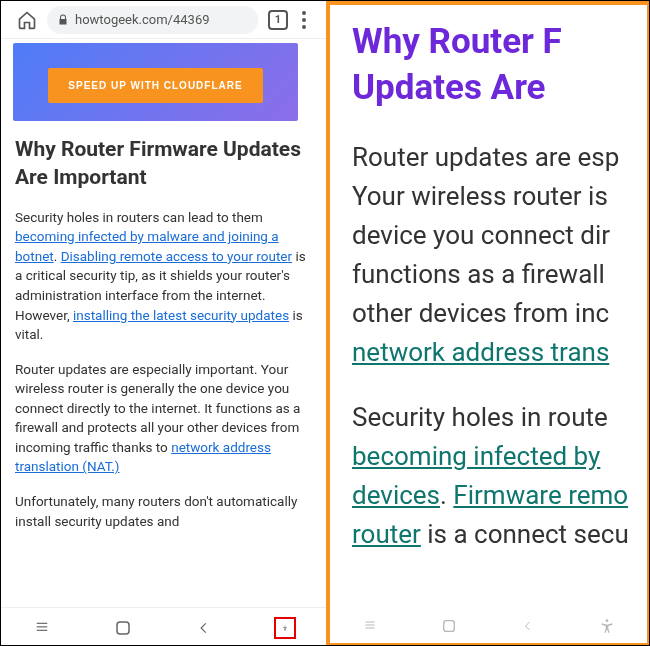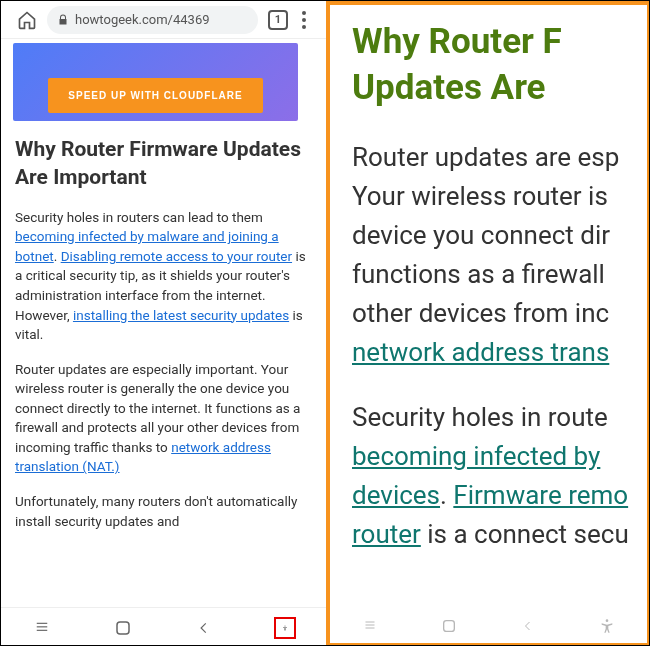--- a/index.html
+++ b/index.html
@@ -57,21 +57,21 @@
   }
   .menu-dots { display: flex; flex-direction: column; gap: 3px; padding: 0 4px; }
   .menu-dots span { width: 4px; height: 4px; background: #555; border-radius: 50%; }
   .banner {
     margin: 4px 28px 14px 12px;
     background: linear-gradient(135deg, #4f7cf7, #8c6ee8);
     height: 78px;
     display: flex;
     align-items: flex-end;
     justify-content: center;
-    padding-bottom: 8px;
+    padding-bottom: 18px;
     border-radius: 2px;
   }
   .cta-button {
     background: #f7931e;
     color: #fff;
     font-weight: 700;
     font-size: 10px;
     letter-spacing: 1px;
     padding: 12px 20px;
     border: none;
@@ -121,21 +121,21 @@
     width: 325px;
     height: 646px;
     border: 4px solid #f7931e;
     background: #fff;
     padding: 14px 0 0 22px;
     overflow: hidden;
   }
   .right-panel h2 {
     font-size: 35px;
     font-weight: 700;
-    color: #4d7c0f;
+    color: #6d28d9;
     line-height: 1.3;
     margin-bottom: 28px;
     white-space: nowrap;
   }
   .right-panel p {
     font-size: 26px;
     color: #333;
     line-height: 1.5;
     margin-bottom: 26px;
     white-space: nowrap;

